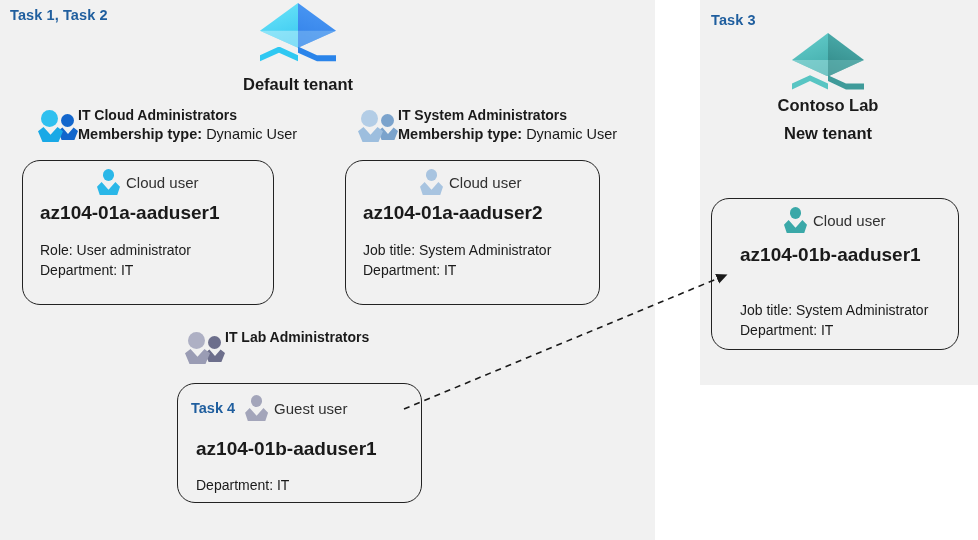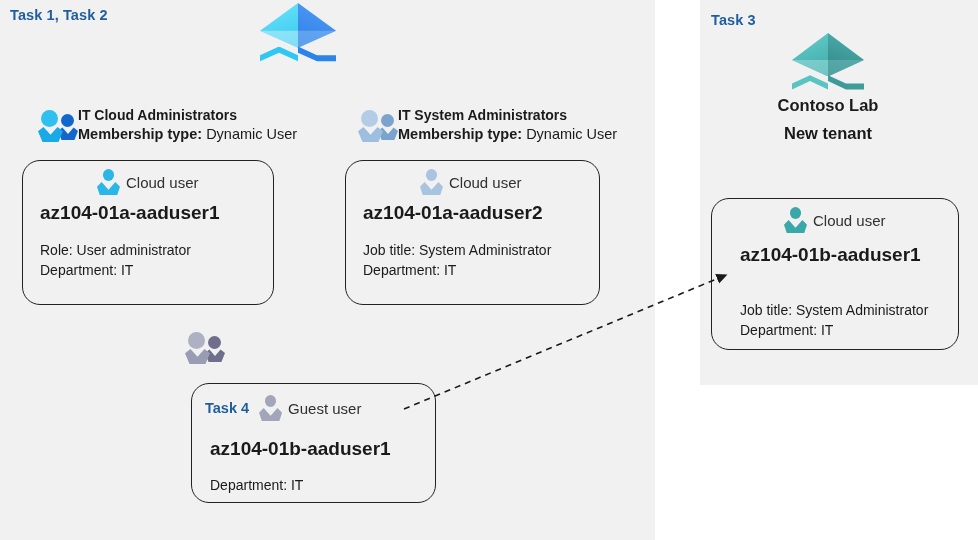--- a/index.html
+++ b/index.html
@@ -85,20 +85,21 @@
   <div class="pyr" style="width:76px;height:64px;margin:0 auto;">
     <div class="topL" style="background:linear-gradient(160deg,#6fe6fa,#35c6ef);"></div>
     <div class="topR" style="background:linear-gradient(200deg,#4f9bf5,#2f7fe8);"></div>
     <div class="fanL" style="background:#bff0fb;"></div>
     <div class="fanR" style="background:#7fb9f2;"></div>
     <div class="base">
       <div class="base-l" style="background:#2fc8f2;"></div>
       <div class="base-r" style="background:#2a84ea;"></div>
     </div>
   </div>
+  <div class="tenant-name" style="margin-top:7px;">Default tenant</div>
 </div>
 
 <div class="tenant-block" style="left:763px;top:33px;width:130px;">
   <div class="pyr" style="width:72px;height:62px;margin:0 auto;">
     <div class="topL" style="background:linear-gradient(160deg,#66cfcd,#3fa9a8);"></div>
     <div class="topR" style="background:linear-gradient(200deg,#4fb2b1,#2f8584);"></div>
     <div class="fanL" style="background:#9fdddc;"></div>
     <div class="fanR" style="background:#6bb8b7;"></div>
     <div class="base">
       <div class="base-l" style="background:#58c5c3;"></div>
@@ -166,24 +167,25 @@
 </div>
 
 <div class="grp-head" style="left:185px;top:328px;">
   <div class="grp" style="width:40px;height:32px;position:absolute;left:0;top:4px;">
     <div class="head-b" style="left:23px;top:4px;width:13px;height:13px;background:#6d6f8c;"></div>
     <div class="body-b" style="left:20px;top:15px;width:20px;height:15px;background:#6d6f8c;"></div>
     <div class="head-b" style="left:3px;top:0px;width:17px;height:17px;background:#aeb0c4;"></div>
     <div class="body-b" style="left:0px;top:14px;width:25px;height:18px;background:#9a9cb4;"></div>
   </div>
   <div style="position:absolute;left:40px;top:0;">
-  </div>
-</div>
-
-<div class="card" style="left:177px;top:383px;width:245px;height:120px;margin-left:14px;">
+    <div class="grp-title">IT Lab Administrators</div>
+  </div>
+</div>
+
+<div class="card" style="left:177px;top:383px;width:245px;height:120px;">
   <div class="card-head" style="left:13px;top:11px;">
     <span class="mini-task">Task 4</span>
     <div class="person" style="width:23px;height:26px;">
       <div class="p-head" style="background:#a3a5ba;"></div>
       <div class="p-body" style="background:#a3a5ba;"></div>
     </div>
     <span class="u-type">Guest user</span>
   </div>
   <div class="card-uname" style="left:18px;top:54px;">az104-01b-aaduser1</div>
   <div class="card-attrs" style="left:18px;top:92px;">

